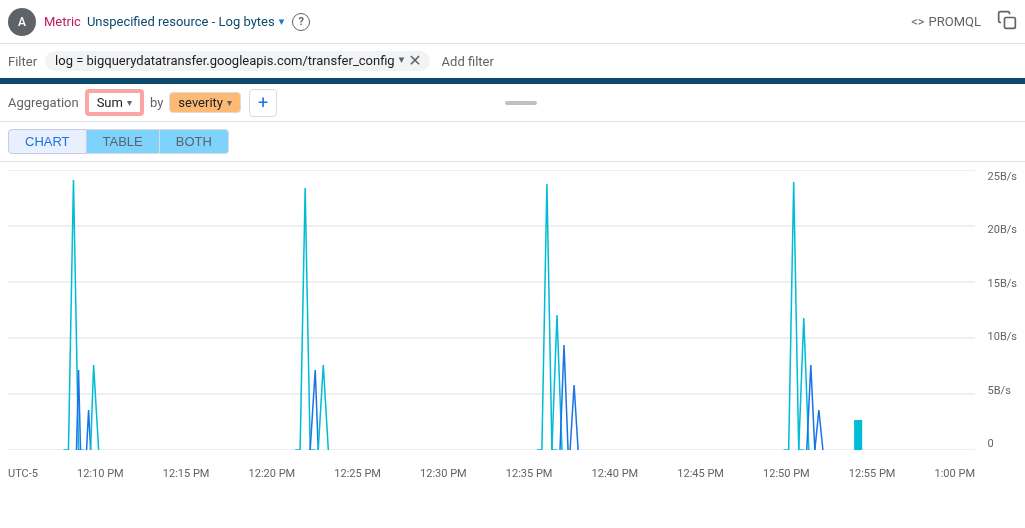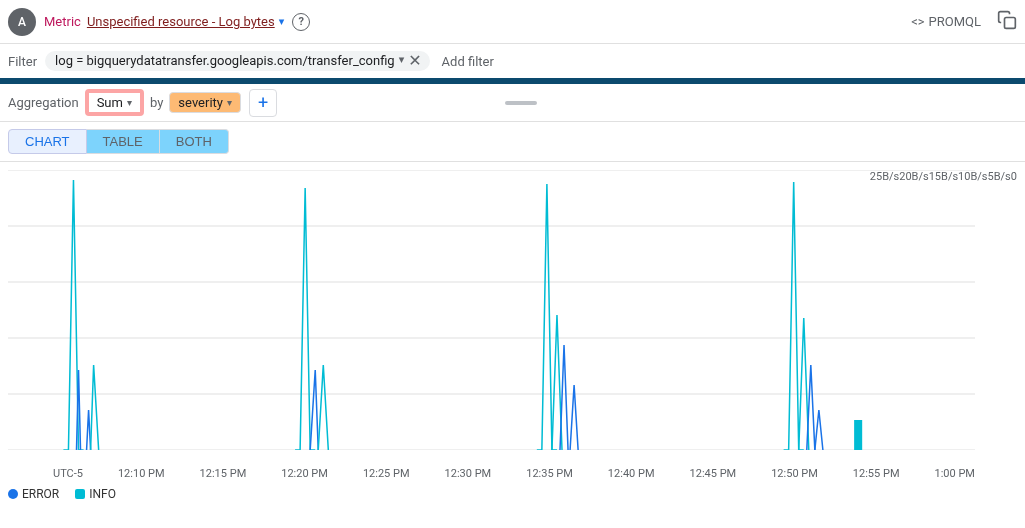--- a/index.html
+++ b/index.html
@@ -9,21 +9,21 @@
       display: flex; align-items: center; padding: 6px 8px; border-bottom: 1px solid #e0e0e0; height: 44px;
     }
     .avatar {
       width: 28px; height: 28px; border-radius: 50%; background: #5f6368; color: #fff;
       display: flex; align-items: center; justify-content: center; font-size: 12px; font-weight: 500; margin-right: 8px; flex-shrink: 0;
     }
     .metric-label {
       color: #be185d; font-size: 13px; margin-right: 6px;
     }
     .metric-value {
-      color: #7f1d1d; font-size: 13px; margin-right: 4px; text-decoration: underline;
+      color: #0c4a6e; font-size: 13px; margin-right: 4px;
     }
     .dropdown-arrow {
       color: #1a73e8; font-size: 11px; margin-right: 8px;
     }
     .help-icon {
       width: 18px; height: 18px; border-radius: 50%; border: 1.5px solid #5f6368; color: #5f6368;
       display: flex; align-items: center; justify-content: center; font-size: 11px; font-weight: bold; cursor: pointer;
     }
     .promql-btn {
       margin-left: auto; display: flex; align-items: center; color: #5f6368; font-size: 13px; cursor: pointer; margin-right: 8px;
@@ -86,30 +86,30 @@
     .tab-btn:last-child { border-radius: 0 4px 4px 0; }
     .tab-btn:not(:first-child) { border-left: none; }
 
     .chart-area {
       position: relative; flex: 1; padding: 8px 0 0 0;
     }
     .chart-container {
       position: relative; width: 100%; height: 310px;
     }
     .y-axis-labels {
-      position: absolute; right: 8px; top: 0; bottom: 30px; display: flex; flex-direction: row; justify-content: space-between;
+      position: absolute; right: 8px; top: 0; bottom: 30px; display: flex; flex-direction: column; justify-content: space-between;
       font-size: 11px; color: #5f6368; pointer-events: none;
     }
     .chart-svg-area {
       position: absolute; left: 8px; right: 50px; top: 0; bottom: 30px;
     }
     .x-axis-labels {
       position: absolute; left: 8px; right: 50px; bottom: 0; height: 30px;
       display: flex; justify-content: space-between; align-items: flex-end;
-      font-size: 11px; color: #5f6368; margin-left: 45px;
+      font-size: 11px; color: #5f6368;
     }
     .legend-row {
       display: flex; align-items: center; padding: 4px 8px; height: 28px;
     }
     .legend-item {
       display: flex; align-items: center; margin-right: 16px; font-size: 12px; color: #333;
     }
     .legend-dot {
       width: 10px; height: 10px; border-radius: 50%; margin-right: 4px;
     }
@@ -227,23 +227,13 @@
       <span>12:30 PM</span>
       <span>12:35 PM</span>
       <span>12:40 PM</span>
       <span>12:45 PM</span>
       <span>12:50 PM</span>
       <span>12:55 PM</span>
       <span>1:00 PM</span>
     </div>
   </div>
 
-  <div class="legend-row">
-    <div class="legend-item">
-      <div class="legend-dot" style="background:#1a73e8;"></div>
-      <span>ERROR</span>
-    </div>
-    <div class="legend-item">
-      <div class="legend-dot" style="background:#00bcd4; border-radius:2px;"></div>
-      <span>INFO</span>
-    </div>
-  </div>
 </div>
 
 </body></html>

